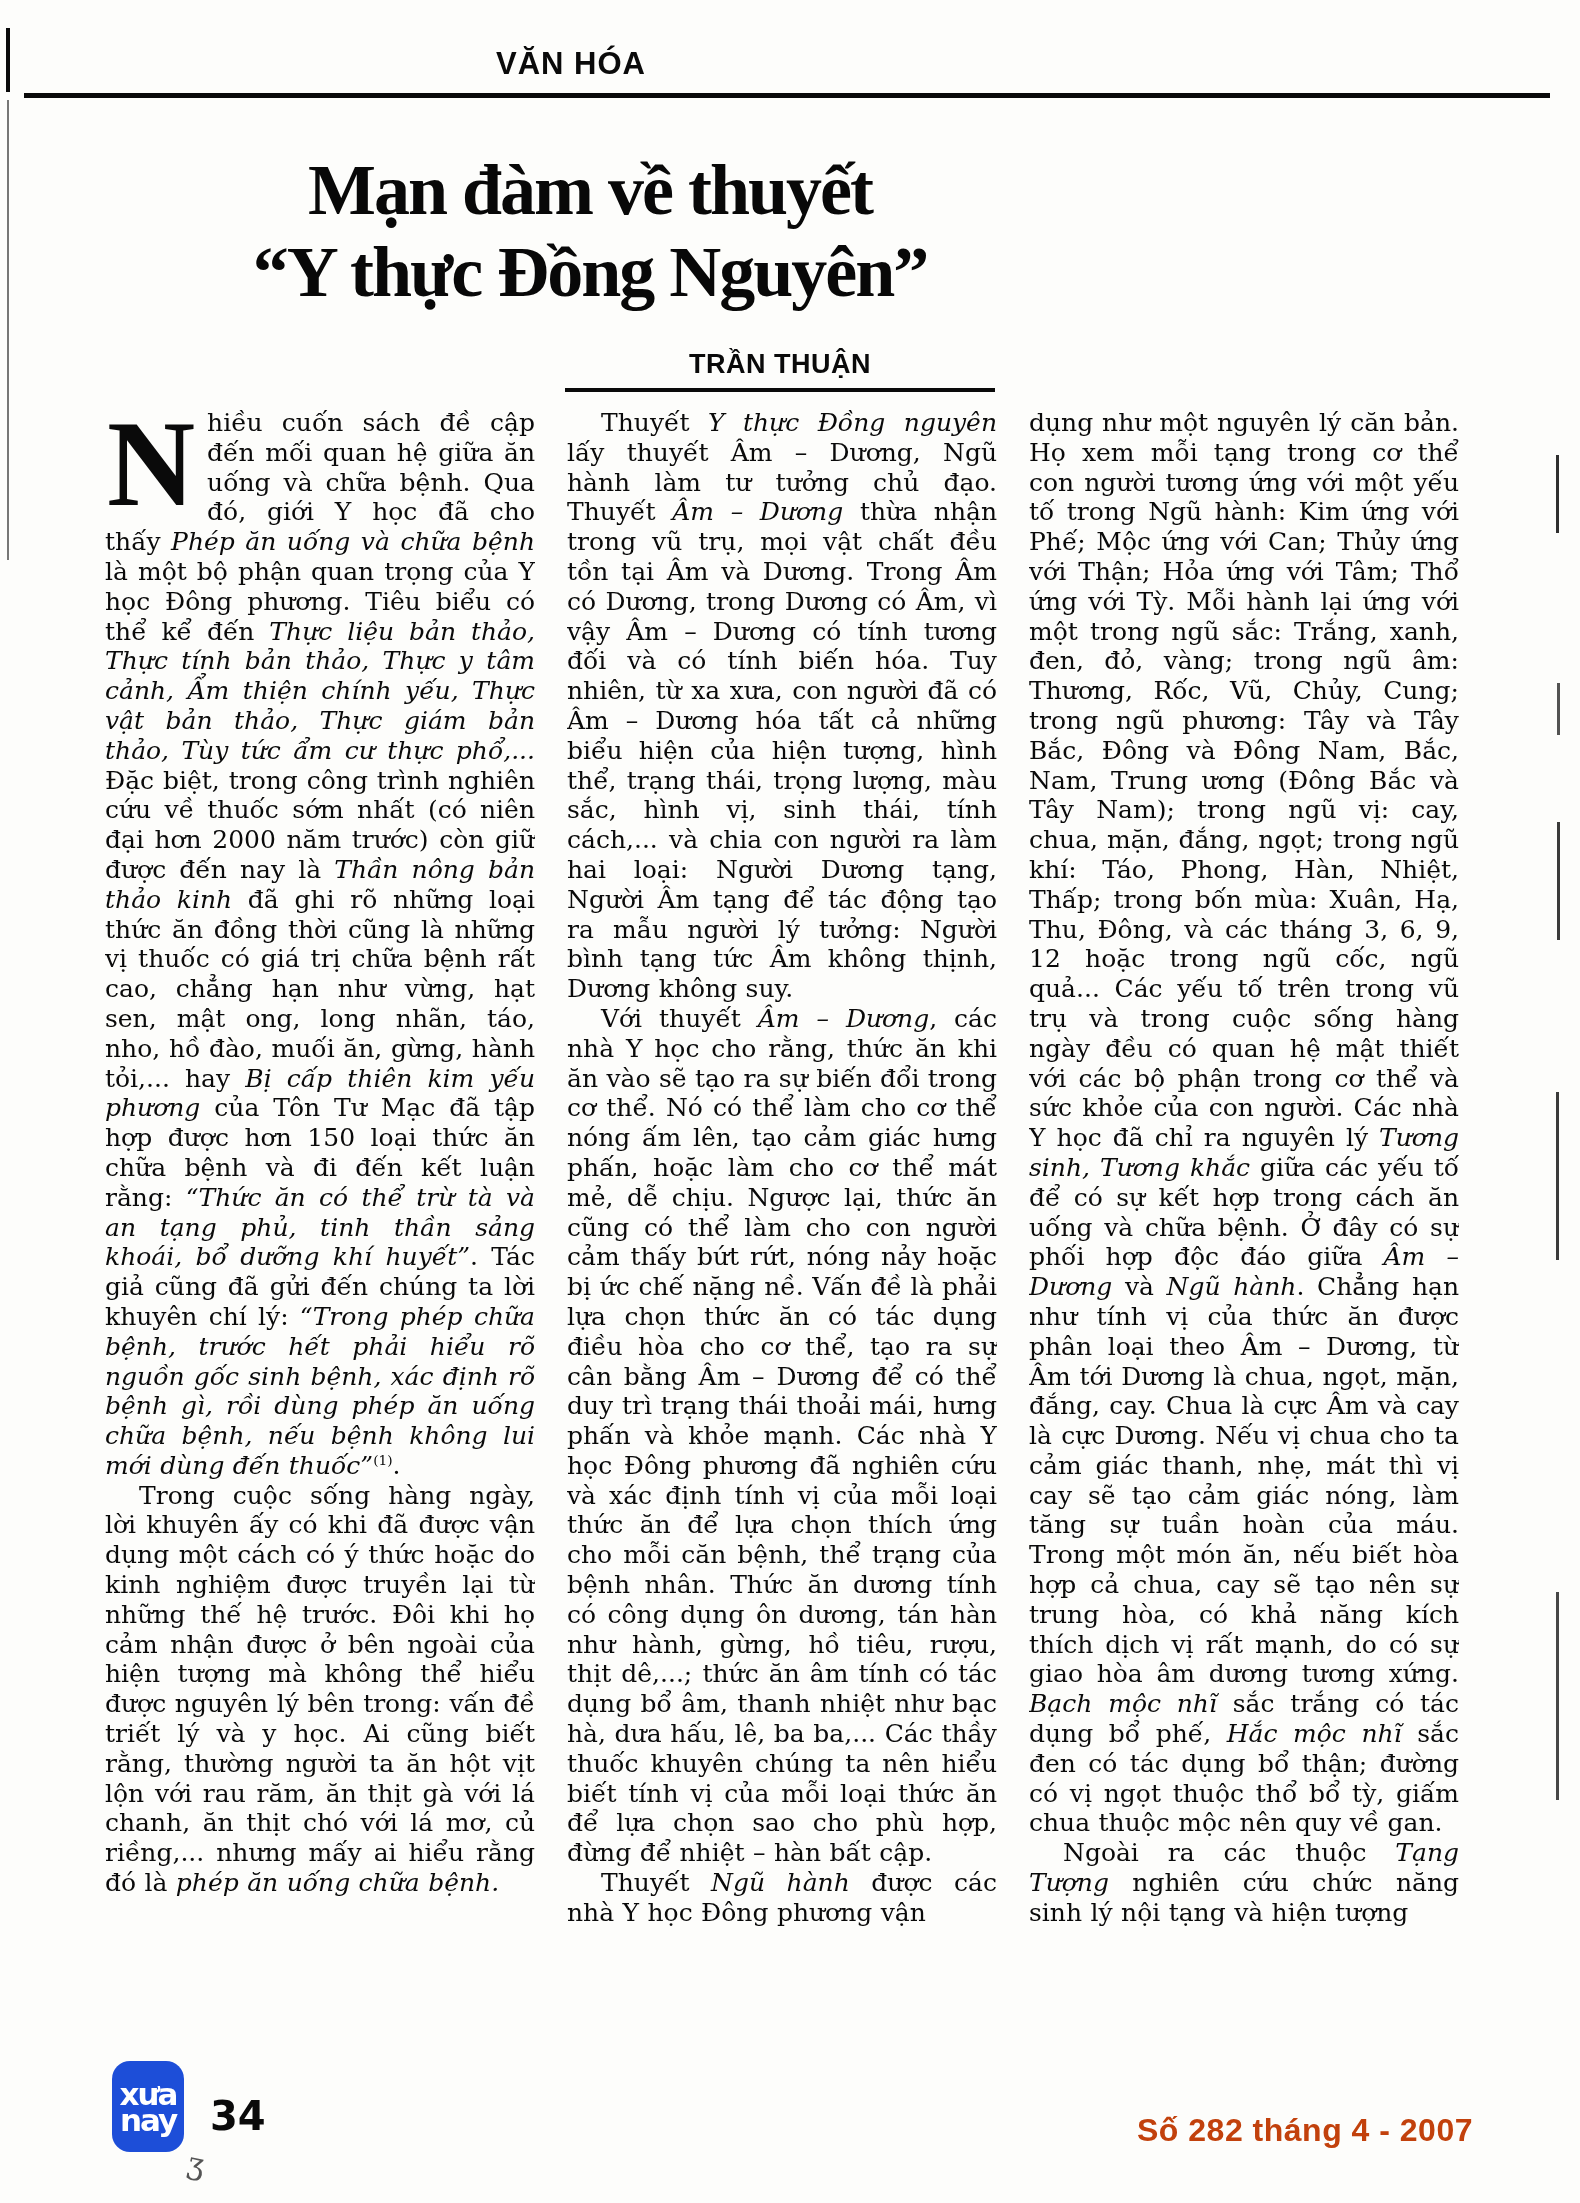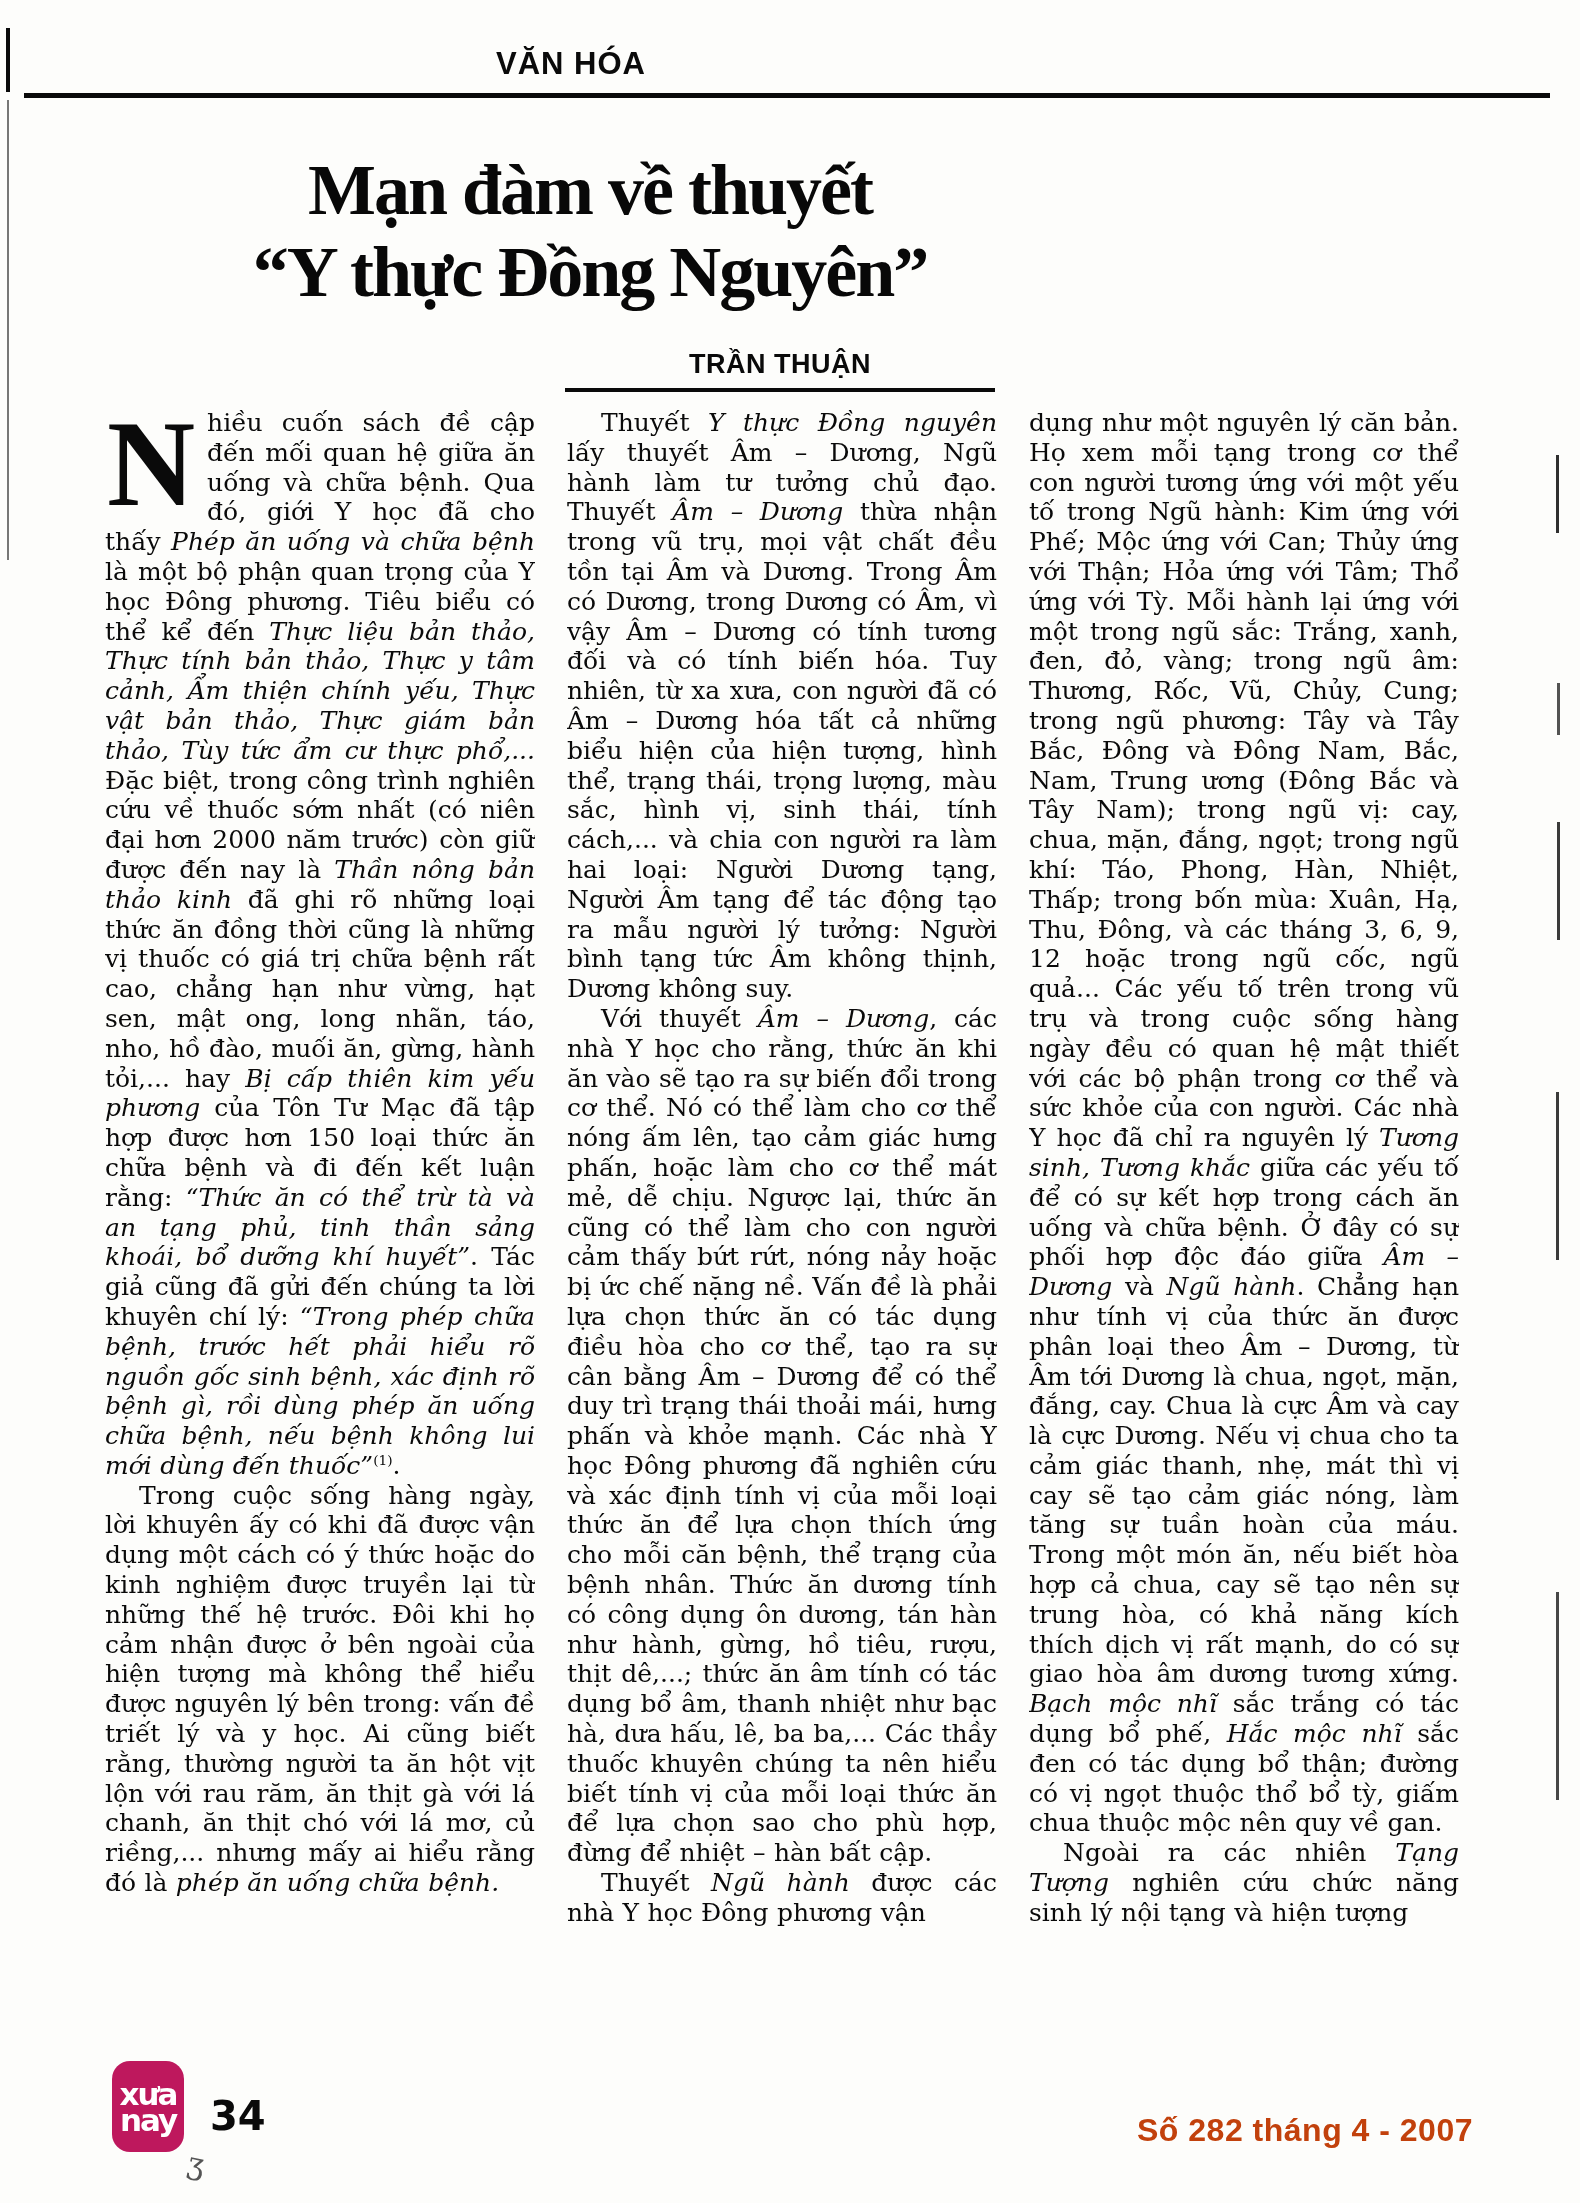--- a/index.html
+++ b/index.html
@@ -60,21 +60,21 @@
     float:left;
     font-family:"Liberation Serif", serif;
     font-weight:bold;
     font-size:122px; line-height:0.76;
     padding:10px 12px 0 2px;
   }
 
   
   .logo {
     position:absolute; left:112px; top:2061px; width:72px; height:91px;
-    background:#be185d; border-radius:18px;
+    background:#1d4ed8; border-radius:18px;
     color:#ffffff;
     display:flex; flex-direction:column; align-items:center; justify-content:center;
     font-family:"DejaVu Sans", sans-serif;
     font-weight:bold; font-size:31px; line-height:26px; letter-spacing:-2px;
   }
   .pagenum {
     position:absolute; left:210px; top:2093px;
     font-family:"DejaVu Sans", sans-serif;
     font-weight:bold; font-size:40px;
   }
@@ -130,21 +130,21 @@
         <p class="para"><span class="dropcap">N</span><span>hiều cuốn sách đề cập đến mối quan hệ giữa ăn uống và chữa bệnh. Qua đó, giới Y học đã cho thấy </span><i>Phép ăn uống và chữa bệnh</i><span> là một bộ phận quan trọng của Y học Đông phương. Tiêu biểu có thể kể đến </span><i>Thực liệu bản thảo, Thực tính bản thảo, Thực y tâm cảnh, Ẩm thiện chính yếu, Thực vật bản thảo, Thực giám bản thảo, Tùy tức ẩm cư thực phổ,...</i><span> Đặc biệt, trong công trình nghiên cứu về thuốc sớm nhất (có niên đại hơn 2000 năm trước) còn giữ được đến nay là </span><i>Thần nông bản thảo kinh</i><span> đã ghi rõ những loại thức ăn đồng thời cũng là những vị thuốc có giá trị chữa bệnh rất cao, chẳng hạn như vừng, hạt sen, mật ong, long nhãn, táo, nho, hồ đào, muối ăn, gừng, hành tỏi,... hay </span><i>Bị cấp thiên kim yếu phương</i><span> của Tôn Tư Mạc đã tập hợp được hơn 150 loại thức ăn chữa bệnh và đi đến kết luận rằng: </span><i>“Thức ăn có thể trừ tà và an tạng phủ, tinh thần sảng khoái, bổ dưỡng khí huyết”</i><span>. Tác giả cũng đã gửi đến chúng ta lời khuyên chí lý: </span><i>“Trong phép chữa bệnh, trước hết phải hiểu rõ nguồn gốc sinh bệnh, xác định rõ bệnh gì, rồi dùng phép ăn uống chữa bệnh, nếu bệnh không lui mới dùng đến thuốc”</i><sup>(1)</sup><span>.</span></p>
         <p class="para indent"><span>Trong cuộc sống hàng ngày, lời khuyên ấy có khi đã được vận dụng một cách có ý thức hoặc do kinh nghiệm được truyền lại từ những thế hệ trước. Đôi khi họ cảm nhận được ở bên ngoài của hiện tượng mà không thể hiểu được nguyên lý bên trong: vấn đề triết lý và y học. Ai cũng biết rằng, thường người ta ăn hột vịt lộn với rau răm, ăn thịt gà với lá chanh, ăn thịt chó với lá mơ, củ riềng,... nhưng mấy ai hiểu rằng đó là </span><i>phép ăn uống chữa bệnh.</i></p>
       </section>
     <section class="col">
         <p class="para indent"><span>Thuyết </span><i>Y thực Đồng nguyên</i><span> lấy thuyết Âm – Dương, Ngũ hành làm tư tưởng chủ đạo. Thuyết </span><i>Âm – Dương</i><span> thừa nhận trong vũ trụ, mọi vật chất đều tồn tại Âm và Dương. Trong Âm có Dương, trong Dương có Âm, vì vậy Âm – Dương có tính tương đối và có tính biến hóa. Tuy nhiên, từ xa xưa, con người đã có Âm – Dương hóa tất cả những biểu hiện của hiện tượng, hình thể, trạng thái, trọng lượng, màu sắc, hình vị, sinh thái, tính cách,... và chia con người ra làm hai loại: Người Dương tạng, Người Âm tạng để tác động tạo ra mẫu người lý tưởng: Người bình tạng tức Âm không thịnh, Dương không suy.</span></p>
         <p class="para indent"><span>Với thuyết </span><i>Âm – Dương</i><span>, các nhà Y học cho rằng, thức ăn khi ăn vào sẽ tạo ra sự biến đổi trong cơ thể. Nó có thể làm cho cơ thể nóng ấm lên, tạo cảm giác hưng phấn, hoặc làm cho cơ thể mát mẻ, dễ chịu. Ngược lại, thức ăn cũng có thể làm cho con người cảm thấy bứt rứt, nóng nảy hoặc bị ức chế nặng nề. Vấn đề là phải lựa chọn thức ăn có tác dụng điều hòa cho cơ thể, tạo ra sự cân bằng Âm – Dương để có thể duy trì trạng thái thoải mái, hưng phấn và khỏe mạnh. Các nhà Y học Đông phương đã nghiên cứu và xác định tính vị của mỗi loại thức ăn để lựa chọn thích ứng cho mỗi căn bệnh, thể trạng của bệnh nhân. Thức ăn dương tính có công dụng ôn dương, tán hàn như hành, gừng, hồ tiêu, rượu, thịt dê,...; thức ăn âm tính có tác dụng bổ âm, thanh nhiệt như bạc hà, dưa hấu, lê, ba ba,... Các thầy thuốc khuyên chúng ta nên hiểu biết tính vị của mỗi loại thức ăn để lựa chọn sao cho phù hợp, đừng để nhiệt – hàn bất cập.</span></p>
         <p class="para indent"><span>Thuyết </span><i>Ngũ hành</i><span> được các nhà Y học Đông phương vận</span></p>
       </section>
     <section class="col">
         <p class="para"><span>dụng như một nguyên lý căn bản. Họ xem mỗi tạng trong cơ thể con người tương ứng với một yếu tố trong Ngũ hành: Kim ứng với Phế; Mộc ứng với Can; Thủy ứng với Thận; Hỏa ứng với Tâm; Thổ ứng với Tỳ. Mỗi hành lại ứng với một trong ngũ sắc: Trắng, xanh, đen, đỏ, vàng; trong ngũ âm: Thương, Rốc, Vũ, Chủy, Cung; trong ngũ phương: Tây và Tây Bắc, Đông và Đông Nam, Bắc, Nam, Trung ương (Đông Bắc và Tây Nam); trong ngũ vị: cay, chua, mặn, đắng, ngọt; trong ngũ khí: Táo, Phong, Hàn, Nhiệt, Thấp; trong bốn mùa: Xuân, Hạ, Thu, Đông, và các tháng 3, 6, 9, 12 hoặc trong ngũ cốc, ngũ quả... Các yếu tố trên trong vũ trụ và trong cuộc sống hàng ngày đều có quan hệ mật thiết với các bộ phận trong cơ thể và sức khỏe của con người. Các nhà Y học đã chỉ ra nguyên lý </span><i>Tương sinh, Tương khắc</i><span> giữa các yếu tố để có sự kết hợp trong cách ăn uống và chữa bệnh. Ở đây có sự phối hợp độc đáo giữa </span><i>Âm – Dương</i><span> và </span><i>Ngũ hành</i><span>. Chẳng hạn như tính vị của thức ăn được phân loại theo Âm – Dương, từ Âm tới Dương là chua, ngọt, mặn, đắng, cay. Chua là cực Âm và cay là cực Dương. Nếu vị chua cho ta cảm giác thanh, nhẹ, mát thì vị cay sẽ tạo cảm giác nóng, làm tăng sự tuần hoàn của máu. Trong một món ăn, nếu biết hòa hợp cả chua, cay sẽ tạo nên sự trung hòa, có khả năng kích thích dịch vị rất mạnh, do có sự giao hòa âm dương tương xứng. </span><i>Bạch mộc nhĩ</i><span> sắc trắng có tác dụng bổ phế, </span><i>Hắc mộc nhĩ</i><span> sắc đen có tác dụng bổ thận; đường có vị ngọt thuộc thổ bổ tỳ, giấm chua thuộc mộc nên quy về gan.</span></p>
-        <p class="para indent"><span>Ngoài ra các nhiên </span><i>Tạng Tượng</i><span> nghiên cứu chức năng sinh lý nội tạng và hiện tượng</span></p>
+        <p class="para indent"><span>Ngoài ra các thuộc </span><i>Tạng Tượng</i><span> nghiên cứu chức năng sinh lý nội tạng và hiện tượng</span></p>
       </section>
   </div>
 
   <div class="logo">
     <span>xưa</span>
     <span>nay</span>
   </div>
   <div class="pagenum">34</div>
   <div class="issue">Số 282 tháng 4 - 2007</div>
 

